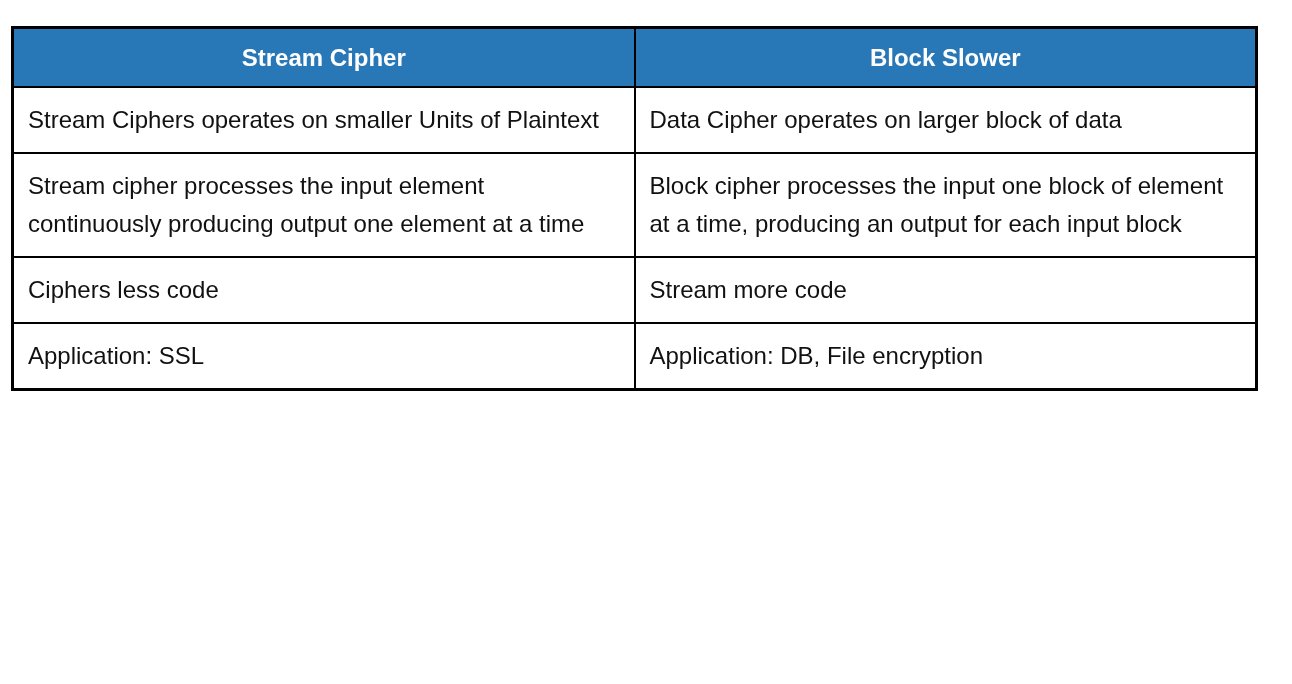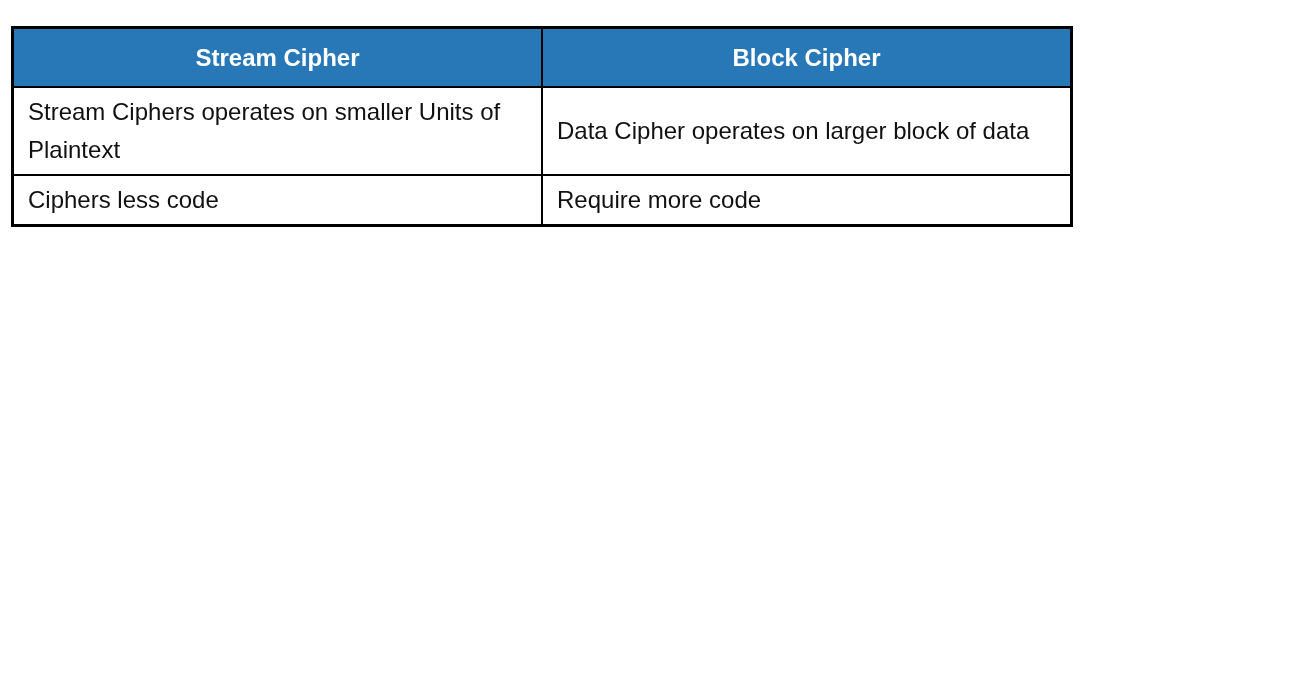--- a/index.html
+++ b/index.html
@@ -15,21 +15,21 @@
     position: relative;
     width: 1292px;
     height: 684px;
     background: #ffffff;
     overflow: hidden;
   }
   table.compare-table {
     position: absolute;
     left: 11px;
     top: 26px;
-    width: 1062px;
+    width: 1247px;
     border-collapse: collapse;
     table-layout: fixed;
     border: 3px solid #000000;
   }
   table.compare-table col { width: 50%; }
   table.compare-table th {
     background: #2878B8;
     color: #ffffff;
     font-size: 24px;
     font-weight: bold;
@@ -40,44 +40,52 @@
     padding: 0;
   }
   table.compare-table td {
     background: #ffffff;
     color: #111111;
     font-size: 24px;
     line-height: 38px;
     text-align: left;
     vertical-align: middle;
     border: 2px solid #000000;
-    padding: 5px 14px;
+    padding: 13px 14px;
     word-wrap: break-word;
   }
   td.tall { padding-top: 16px; padding-bottom: 20px; }
 </style>
 </head>
 <body>
 
 <div class="page">
   <table class="compare-table">
     <colgroup>
       <col>
         <col>
     </colgroup>
     <thead>
       <tr>
         <th>Stream Cipher</th>
-        <th>Block Cipher</th>
+        <th>Block Slower</th>
       </tr>
     </thead>
     <tbody>
       <tr>
         <td class="tall">Stream Ciphers operates on smaller Units of Plaintext</td>
         <td class="tall">Data Cipher operates on larger block of data</td>
       </tr>
       <tr>
+        <td class="tall">Stream cipher processes the input element continuously producing output one element at a time</td>
+        <td class="tall">Block cipher processes the input one block of element at a time, producing an output for each input block</td>
+      </tr>
+      <tr>
         <td>Ciphers less code</td>
-        <td>Require more code</td>
+        <td>Stream more code</td>
+      </tr>
+      <tr>
+        <td>Application: SSL</td>
+        <td>Application: DB, File encryption</td>
       </tr>
     </tbody>
   </table>
 </div>
 
 </body></html>

